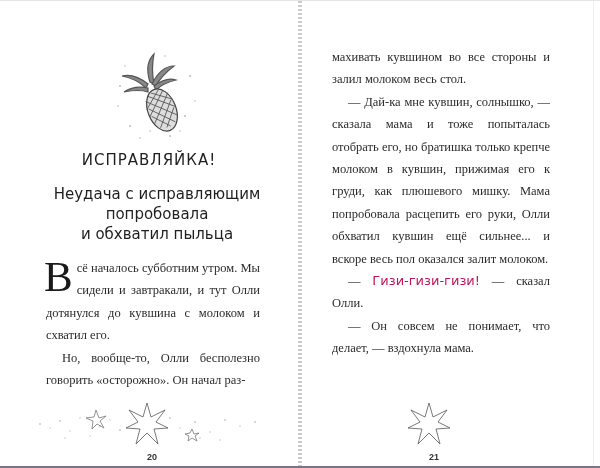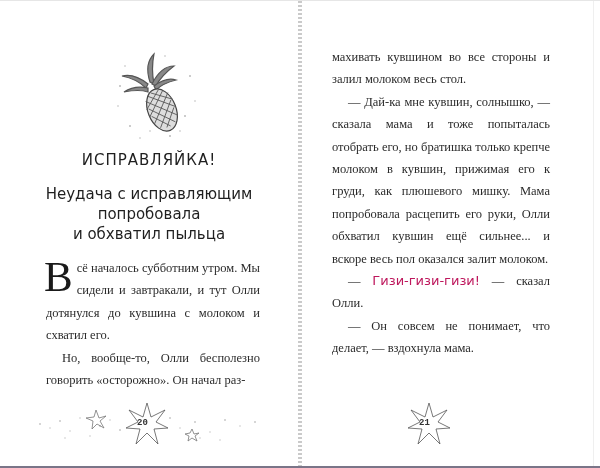--- a/index.html
+++ b/index.html
@@ -22,21 +22,21 @@
     opacity: .8;
   }
   .rightedge { position: absolute; right: 6px; top: 0; width: 1px; height: 465px; background: #efefef; }
 
   .pineapple { position: absolute; left: 110px; top: 45px; width: 90px; height: 100px; }
   .chapter-label {
     position: absolute; left: 0; width: 298px; top: 150px; text-align: center;
     font-family: "DejaVu Sans", sans-serif; font-size: 15px; letter-spacing: 1px; color: #1f1f1f;
   }
   .chapter-title {
-    position: absolute; left: 0; width: 298px; top: 183px; text-align: center;
+    position: absolute; left: 8px; width: 298px; top: 183px; text-align: center;
     font-family: "DejaVu Sans", sans-serif; font-size: 15px; line-height: 20px; color: #1f1f1f;
   }
   .text-block {
     position: absolute; font-size: 12.5px; line-height: 22.4px; text-align: justify;
     color: #2b2b2b;
   }
   .left .text-block { left: 46px; top: 256px; width: 214px; }
   .right .text-block { left: 30px; top: 45px; width: 218px; }
   .para { margin: 0; text-indent: 16px; }
   .para.noindent { text-indent: 0; }
@@ -45,21 +45,21 @@
     font-family: "Liberation Serif", serif;
   }
   .handwrite { font-family: "DejaVu Sans", sans-serif; font-size: 13px; color: #be185d; }
 
   .footer-deco { position: absolute; top: 395px; }
   .left .footer-deco { left: 20px; width: 250px; height: 60px; }
   .right .footer-deco { left: 105px; width: 50px; height: 60px; }
   .star { position: absolute; }
   .pagenum {
     position: absolute; font-size: 9px; font-weight: bold; color: #333;
-    font-family: Liberation Mono, monospace; text-align: left; width: 20px;
+    font-family: Liberation Sans, sans-serif; text-align: right; width: 20px; margin-top: 34px;
   }
 </style>
 </head>
 <body>
 
 <div class="topline"></div>
 
 <div class="spread">
 
   <div class="page left">

